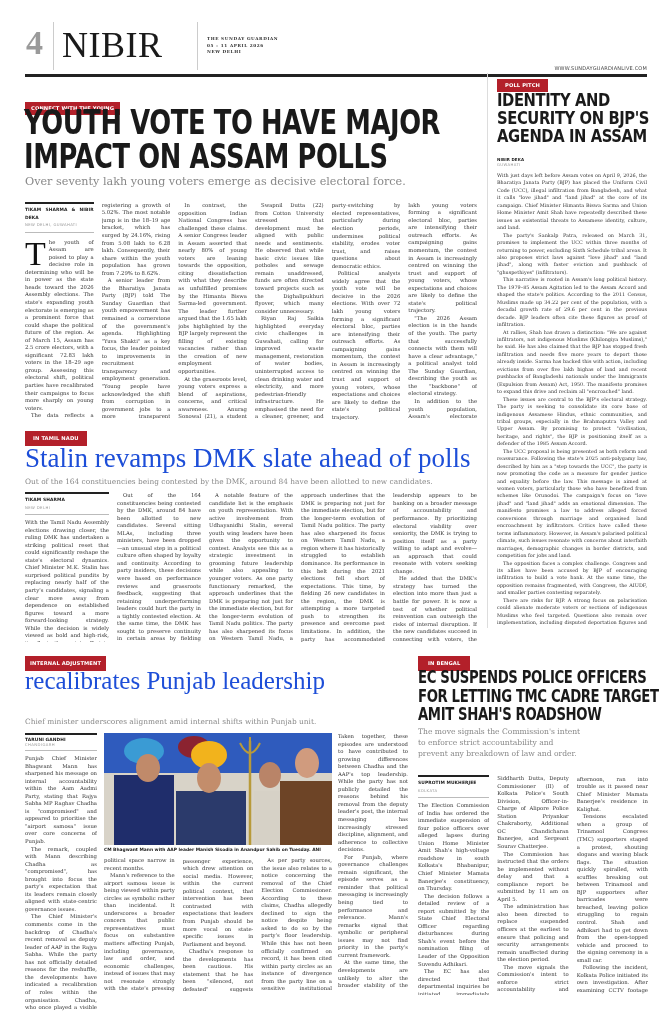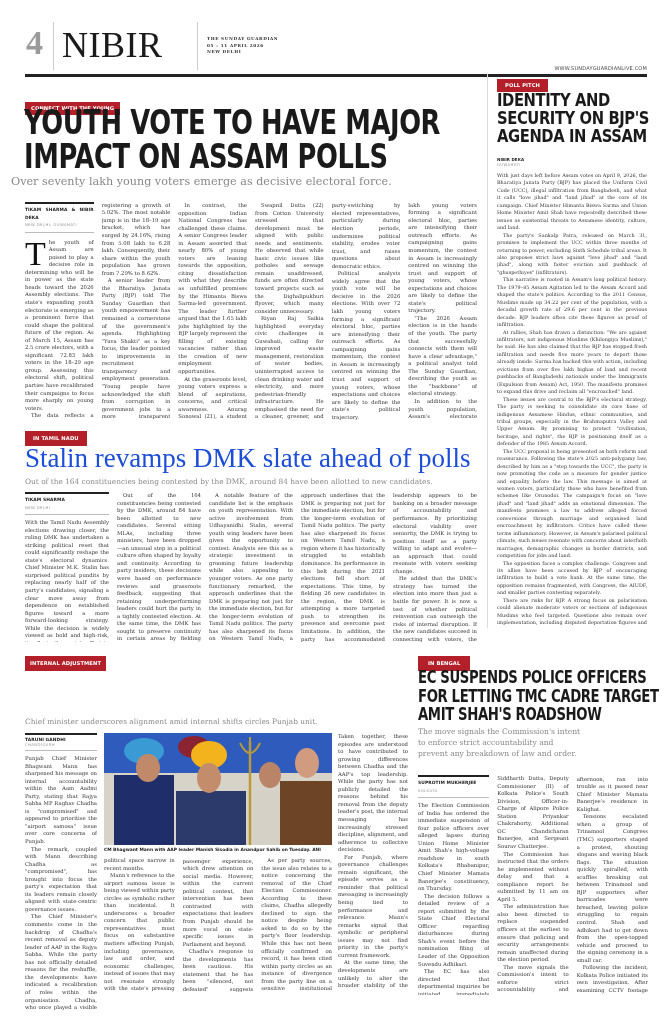--- a/index.html
+++ b/index.html
@@ -45,21 +45,21 @@
 <div class="abs url">WWW.SUNDAYGUARDIANLIVE.COM</div>
 <div class="abs rule"></div>
 
 <div class="abs" style="left:25px;top:95px">
   <span class="tag">CONNECT WITH THE YOUNG</span>
 </div>
 <div class="abs hl-cond" style="left:24px;top:106px;font-size:33px;line-height:34px;transform:scaleX(0.78);white-space:nowrap">
   <div>YOUTH VOTE TO HAVE MAJOR</div>
   <div>IMPACT ON ASSAM POLLS</div>
 </div>
-<div class="abs deck" style="left:11px;top:175px;font-size:11.2px;white-space:nowrap">Over seventy lakh young voters emerge as decisive electoral force.</div>
+<div class="abs deck" style="left:25px;top:175px;font-size:11.2px;white-space:nowrap">Over seventy lakh young voters emerge as decisive electoral force.</div>
 
 <div class="abs" style="left:25px;top:202px;width:452px;height:218px">
   <div class="cols" style="height:218px">
     <div class="body">
       <div class="bl-wrap">
         <div class="byline">TIKAM SHARMA &amp; NIBIR DEKA</div>
         <div class="place">NEW DELHI, GUWAHATI</div>
         <div class="sep"></div>
       </div>
       <div style="margin-top:6px">
@@ -146,22 +146,23 @@
       <p style="margin-top:-60px">However, the sweeping overhaul is not without risks. A political analyst closely tracking Tamil Nadu politics noted that sidelining sitting ministers and MLAs could lead to dissatisfaction within the party. Nevertheless, the leadership appears to be banking on a broader message of accountability and performance. By prioritizing electoral viability over seniority, the DMK is trying to position itself as a party willing to adapt and evolve—an approach that could resonate with voters seeking change.</p>
       <p>He added that the DMK's strategy has turned the election into more than just a battle for power. It is now a test of whether political reinvention can outweigh the risks of internal disruption. If the new candidates succeed in connecting with voters, the party could emerge stronger; if not, the gamble may come at a cost. Either way, it marks a pivotal moment for the DMK and a potential turning point in the state's political landscape.</p>
     </div>
   </div>
 </div>
 
 <div class="abs" style="left:25px;top:650px">
   <span class="tag" style="padding:4px 5px">INTERNAL ADJUSTMENT</span>
 </div>
 <div class="abs hl-serif" style="left:25px;top:668px;font-size:25px;line-height:25px;white-space:nowrap">
-</div>
-<div class="abs deck" style="left:25px;top:717px;font-size:7.4px;white-space:nowrap">Chief minister underscores alignment amid internal shifts circles Punjab unit.</div>
+  <div>recalibrates Punjab leadership</div>
+</div>
+<div class="abs deck" style="left:25px;top:717px;font-size:7.4px;white-space:nowrap">Chief minister underscores alignment amid internal shifts within Punjab unit.</div>
 
 <div class="abs" style="left:25px;top:733px;width:72px">
   <div class="bl-wrap">
     <div class="byline">TARUNI GANDHI</div>
     <div class="place">CHANDIGARH</div>
     <div class="sep"></div>
   </div>
   <div class="body" style="height:258px;margin-top:4px">
     <p class="first">Punjab Chief Minister Bhagwant Mann has sharpened his message on internal accountability within the Aam Aadmi Party, stating that Rajya Sabha MP Raghav Chadha is "compromised" and appeared to prioritise the "airport samosa" issue over core concerns of Punjab.</p>
     <p>The remark, coupled with Mann describing Chadha as "compromised", has brought into focus the party's expectation that its leaders remain closely aligned with state-centric governance issues.</p>

